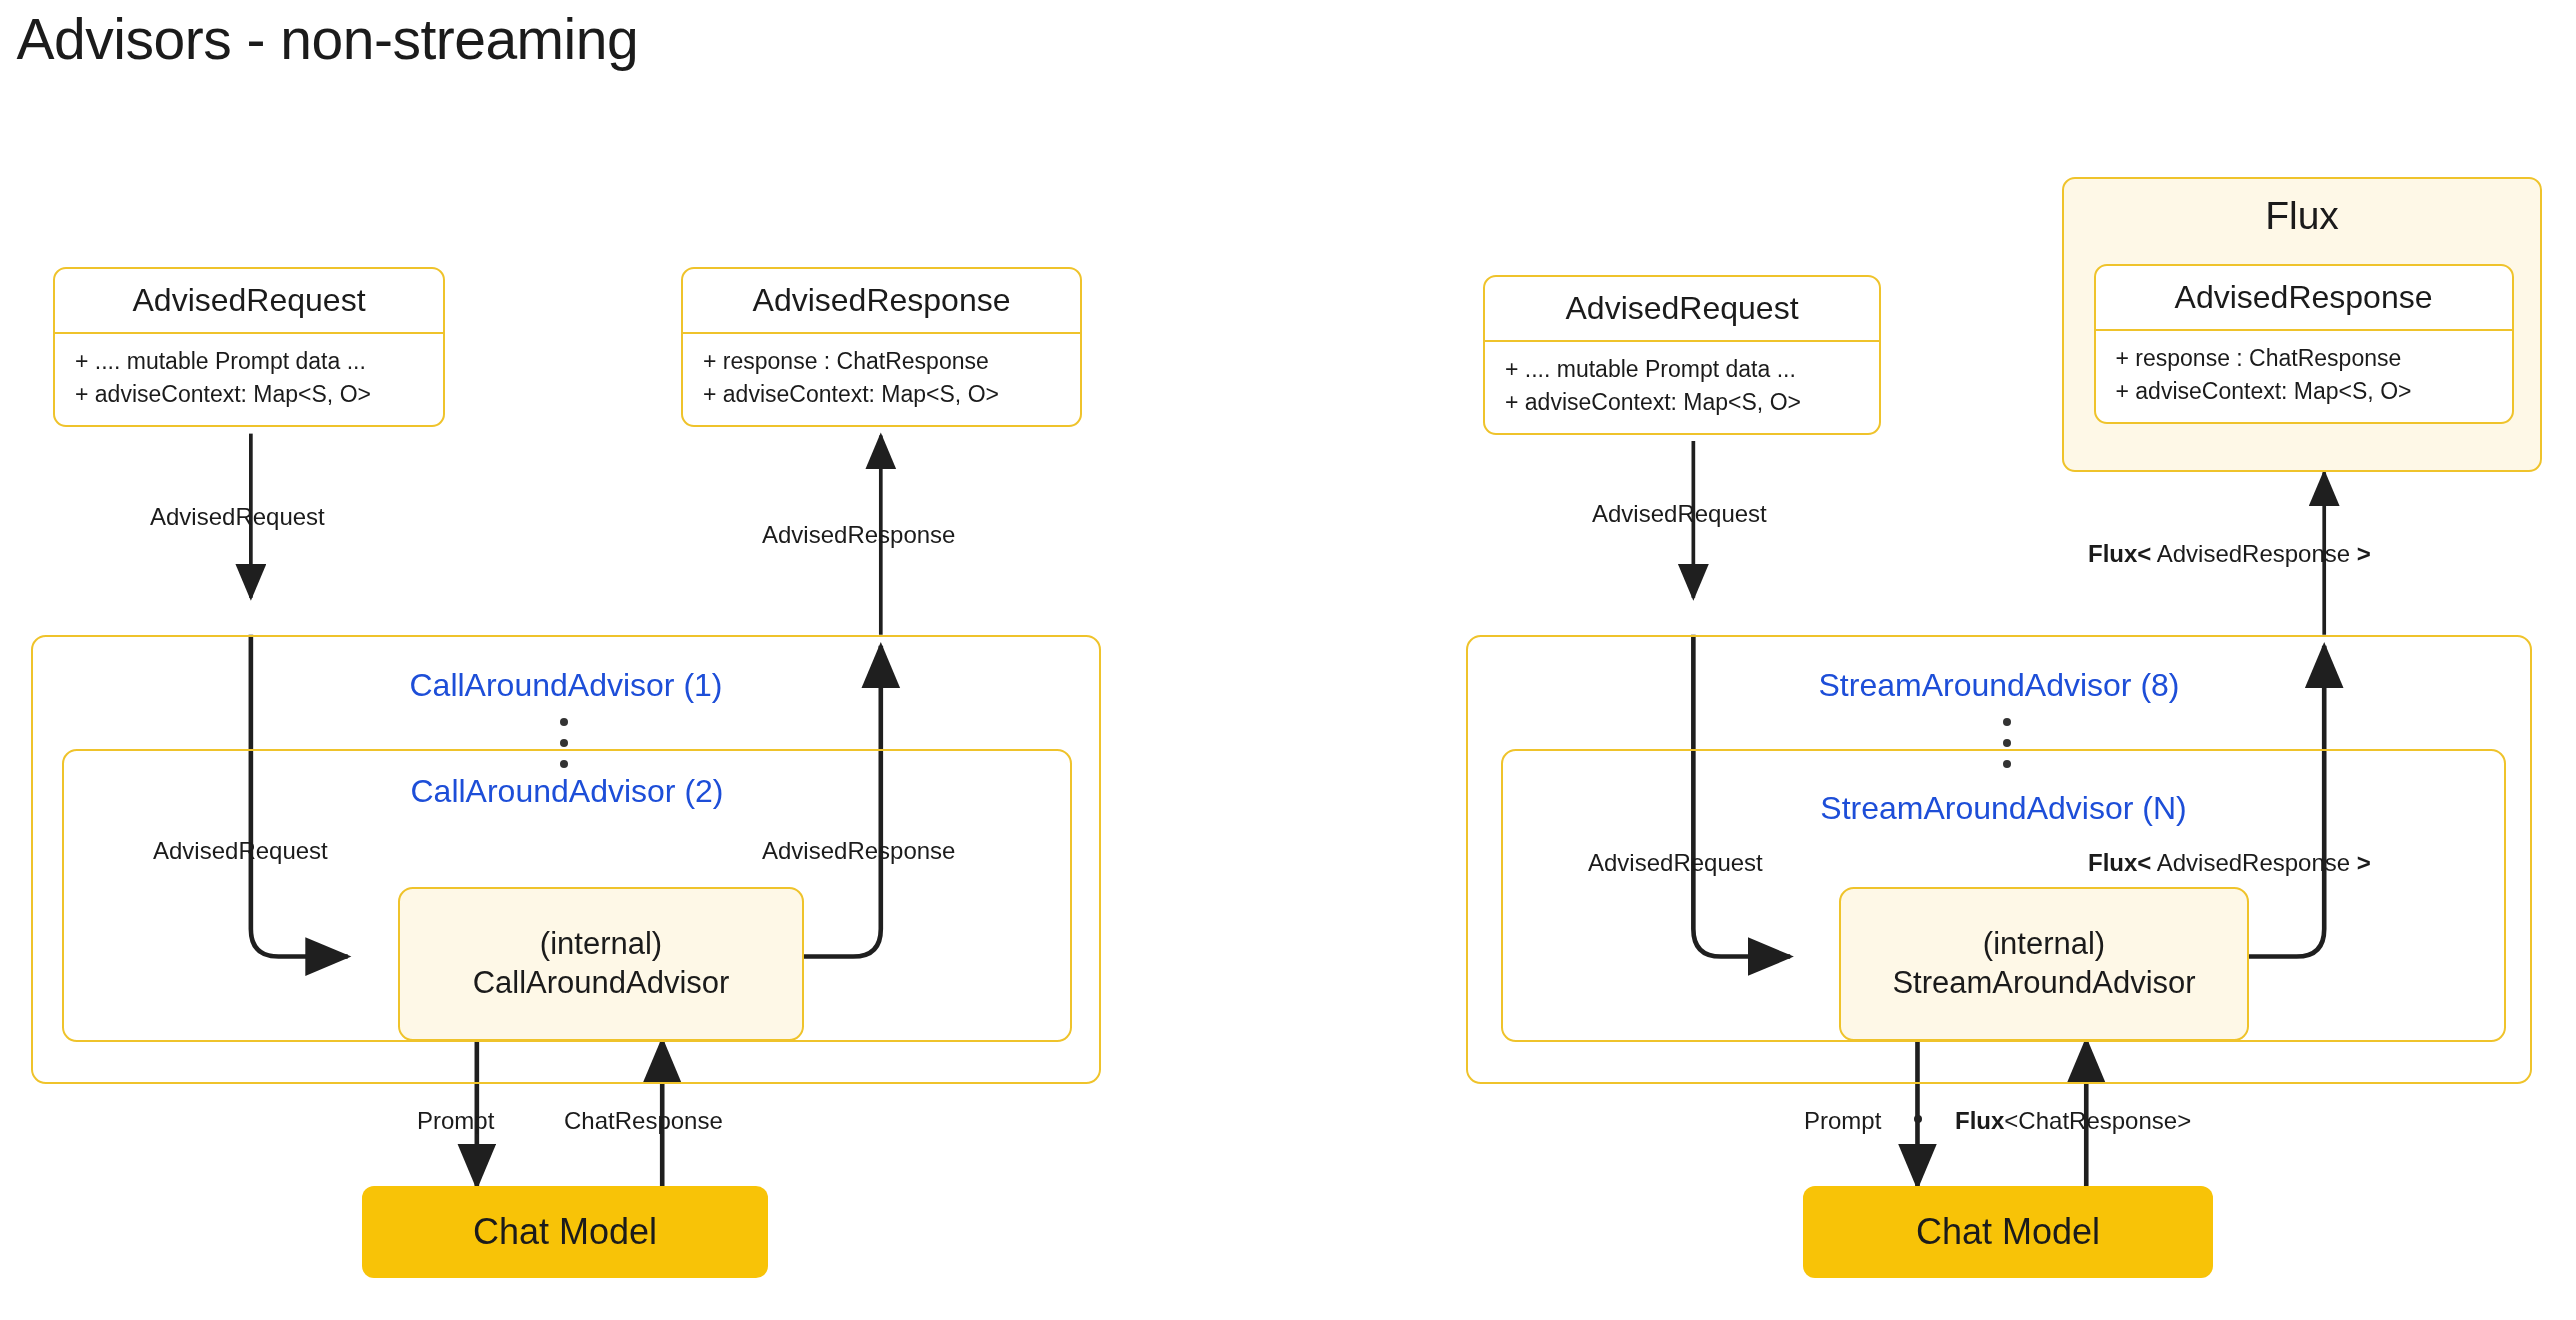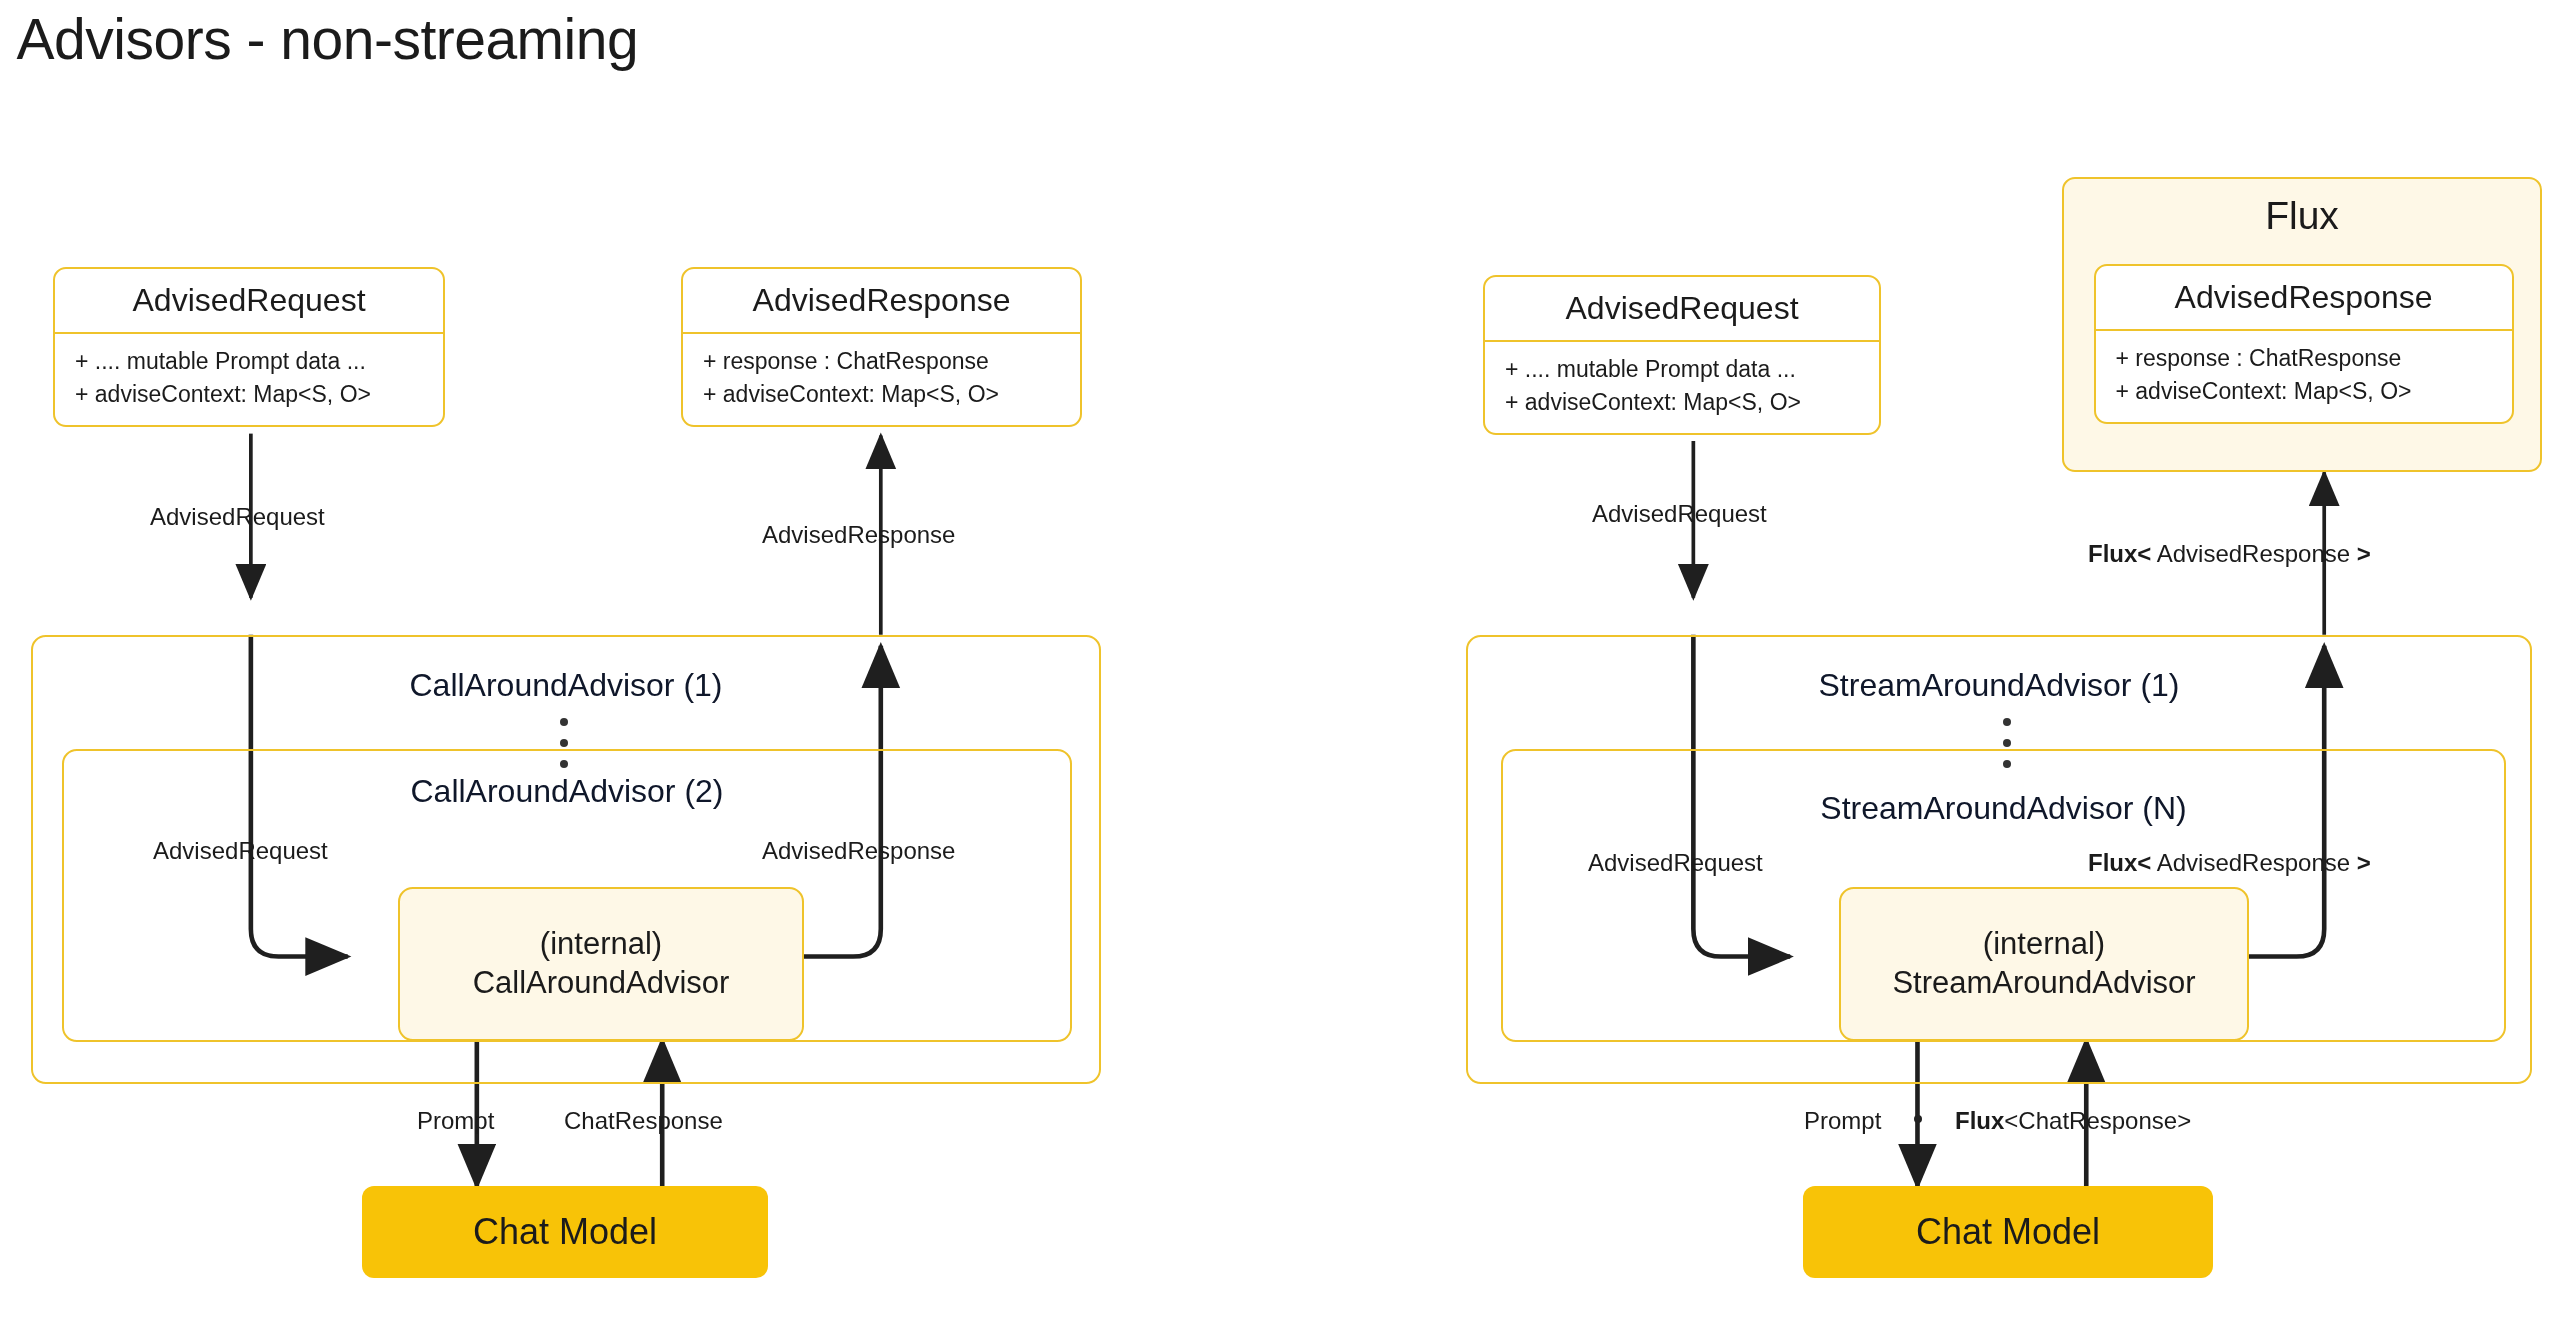--- a/index.html
+++ b/index.html
@@ -82,21 +82,21 @@
     position: absolute;
     box-sizing: border-box;
     border: 2.8px solid #EFC32B;
     border-radius: 14.8px;
     background: transparent;
   }
   .advisor-label {
     position: absolute;
     font-size: 32px;
     white-space: nowrap;
-    color: #0f172a;
+    color: #1d4ed8;
     text-align: center;
   }
 
   
   .internal-node {
     position: absolute;
     box-sizing: border-box;
     border: 2.8px solid #EFC32B;
     border-radius: 14.8px;
     background: #FEF8E7;
@@ -258,21 +258,21 @@
       </div>
     </div>
   </div>
 
   <div class="edge-label" style="left:1592px; top:500px;">AdvisedRequest</div>
   <div class="edge-label" style="left:2088px; top:540px;">
     <b>Flux&lt;</b><span> AdvisedResponse </span><b>&gt;</b>
   </div>
 
   <div class="advisor-outer" style="left:1466px; top:635px; width:1066px; height:449px;"></div>
-  <div class="advisor-label" style="left:1466px; top:667px; width:1066px;">StreamAroundAdvisor (1)</div>
+  <div class="advisor-label" style="left:1466px; top:667px; width:1066px;">StreamAroundAdvisor (8)</div>
 
   <div class="advisor-inner" style="left:1501px; top:749px; width:1005px; height:293px;"></div>
   <div class="advisor-label" style="left:1501px; top:790px; width:1005px;">StreamAroundAdvisor (N)</div>
 
   <div class="vdots" style="left:2003px; top:718px; width:8.3px; height:50px;">
     <span></span>
       <span></span>
       <span></span>
   </div>
 

